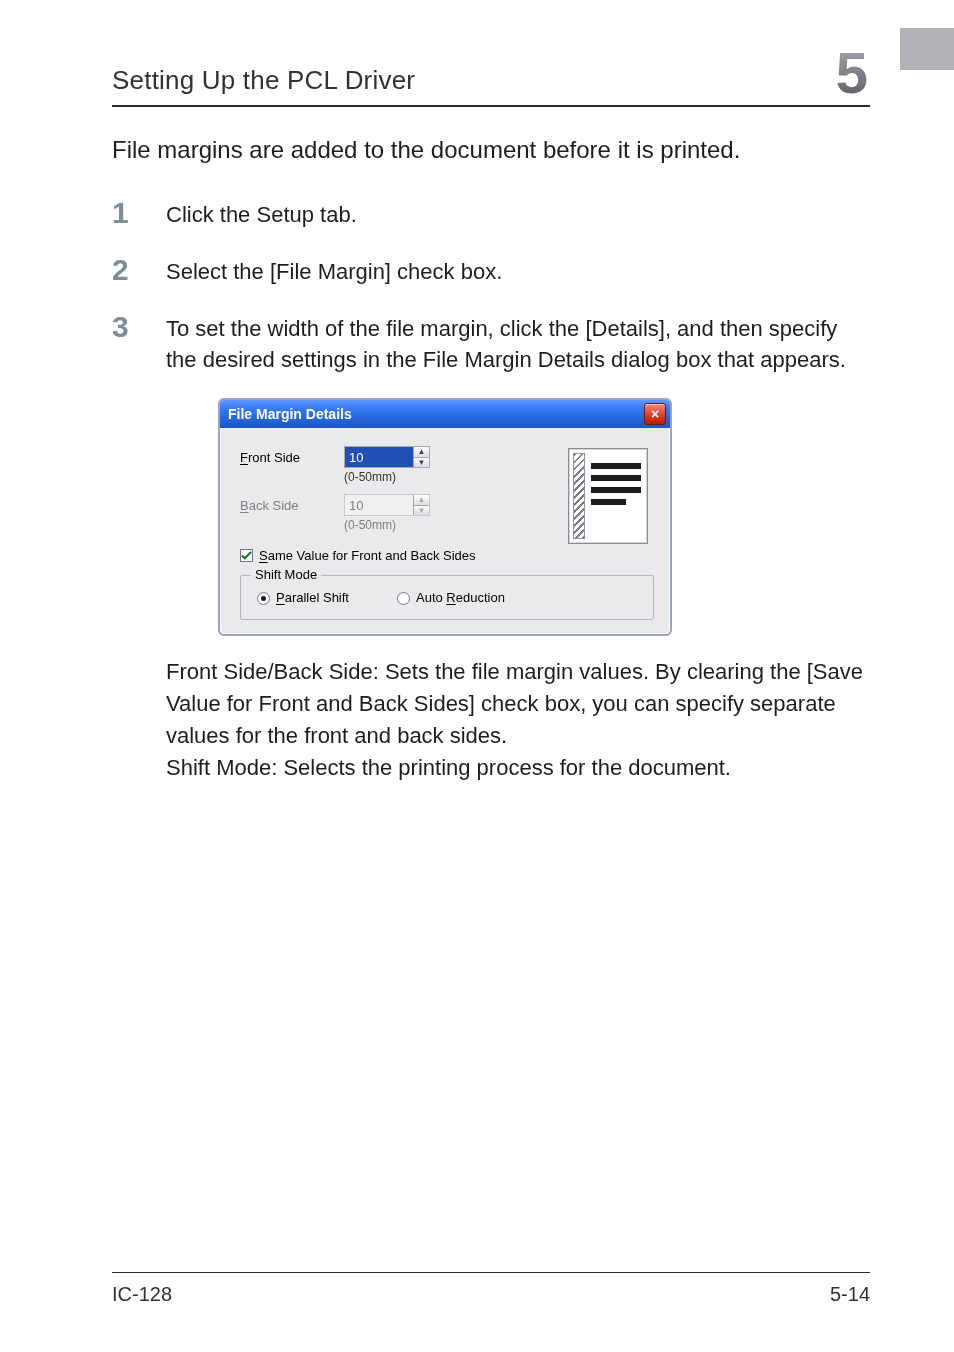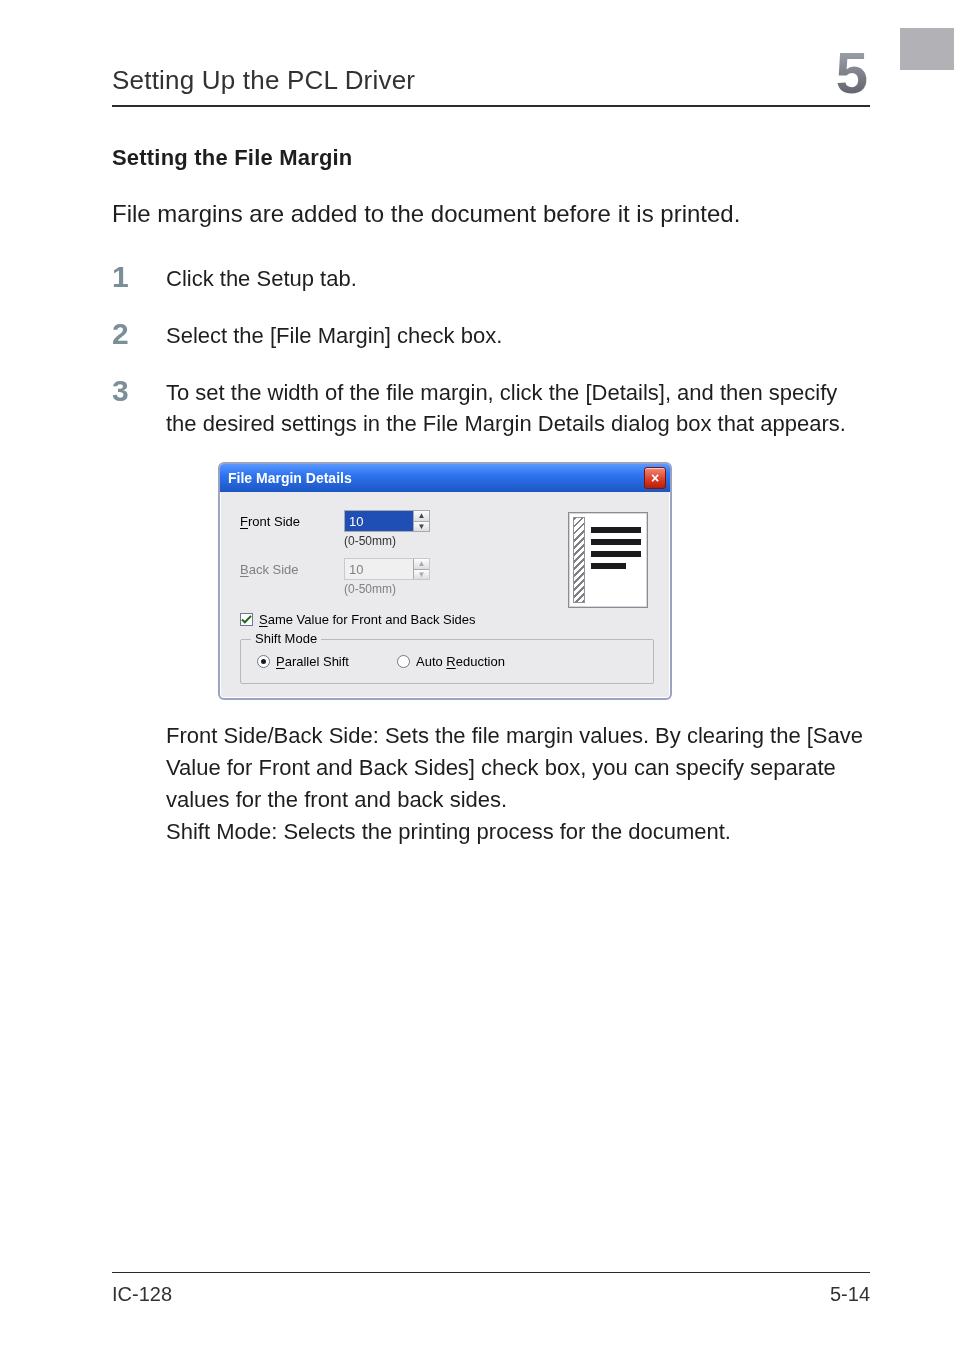--- a/index.html
+++ b/index.html
@@ -260,21 +260,21 @@
       position:absolute; top:-9px; left:10px; padding:0 4px; background:var(--win-face);
       font-size:13px;
     }
     .radio-row { display:flex; gap:48px; align-items:center; }
     .radio {
       width:13px; height:13px; border-radius:50%; border:1px solid #6f788b;
       display:inline-flex; align-items:center; justify-content:center; background:#fff;
       vertical-align:middle; margin-right:6px;
     }
     .radio .dot{ width:5px; height:5px; background:#1c1c1c; border-radius:50%; }
-    .radio-label{ font-size:13px; display:flex; align-items:center; }
+    .radio-label{ font-size:13px; display:flex; align-items:flex-end; }
 
     .dlg-buttons { display:flex; gap:18px; justify-content:center; margin-top:18px; }
     .wbtn {
       min-width:96px; height:26px; border:1px solid #8f919b;
       background: linear-gradient(180deg,#ffffff,#e4e5ea);
       font-size:13px;  display:flex; align-items:center; justify-content:center;
       box-shadow: inset 0 1px 0 #fff;
     }
 
     
@@ -303,21 +303,20 @@
   <div class="big-digit-wrap" style="position:absolute; top:28px; right:84px;">
     <span class="book-tab"></span>
   </div>
 
   <div class="header-row">
     <div class="running-head">Setting Up the PCL Driver</div>
     <div class="big-digit">5</div>
   </div>
   <hr class="rule">
 
-  <div class="section-heading">Setting the File Margin</div>
   <div class="intro">File margins are added to the document before it is printed.</div>
 
   <ol class="steps">
     <li class="step">
       <span class="step-num">1</span>
       <span class="step-text">Click the Setup tab.</span>
     </li>
     <li class="step">
       <span class="step-num">2</span>
       <span class="step-text">Select the [File Margin] check box.</span>

